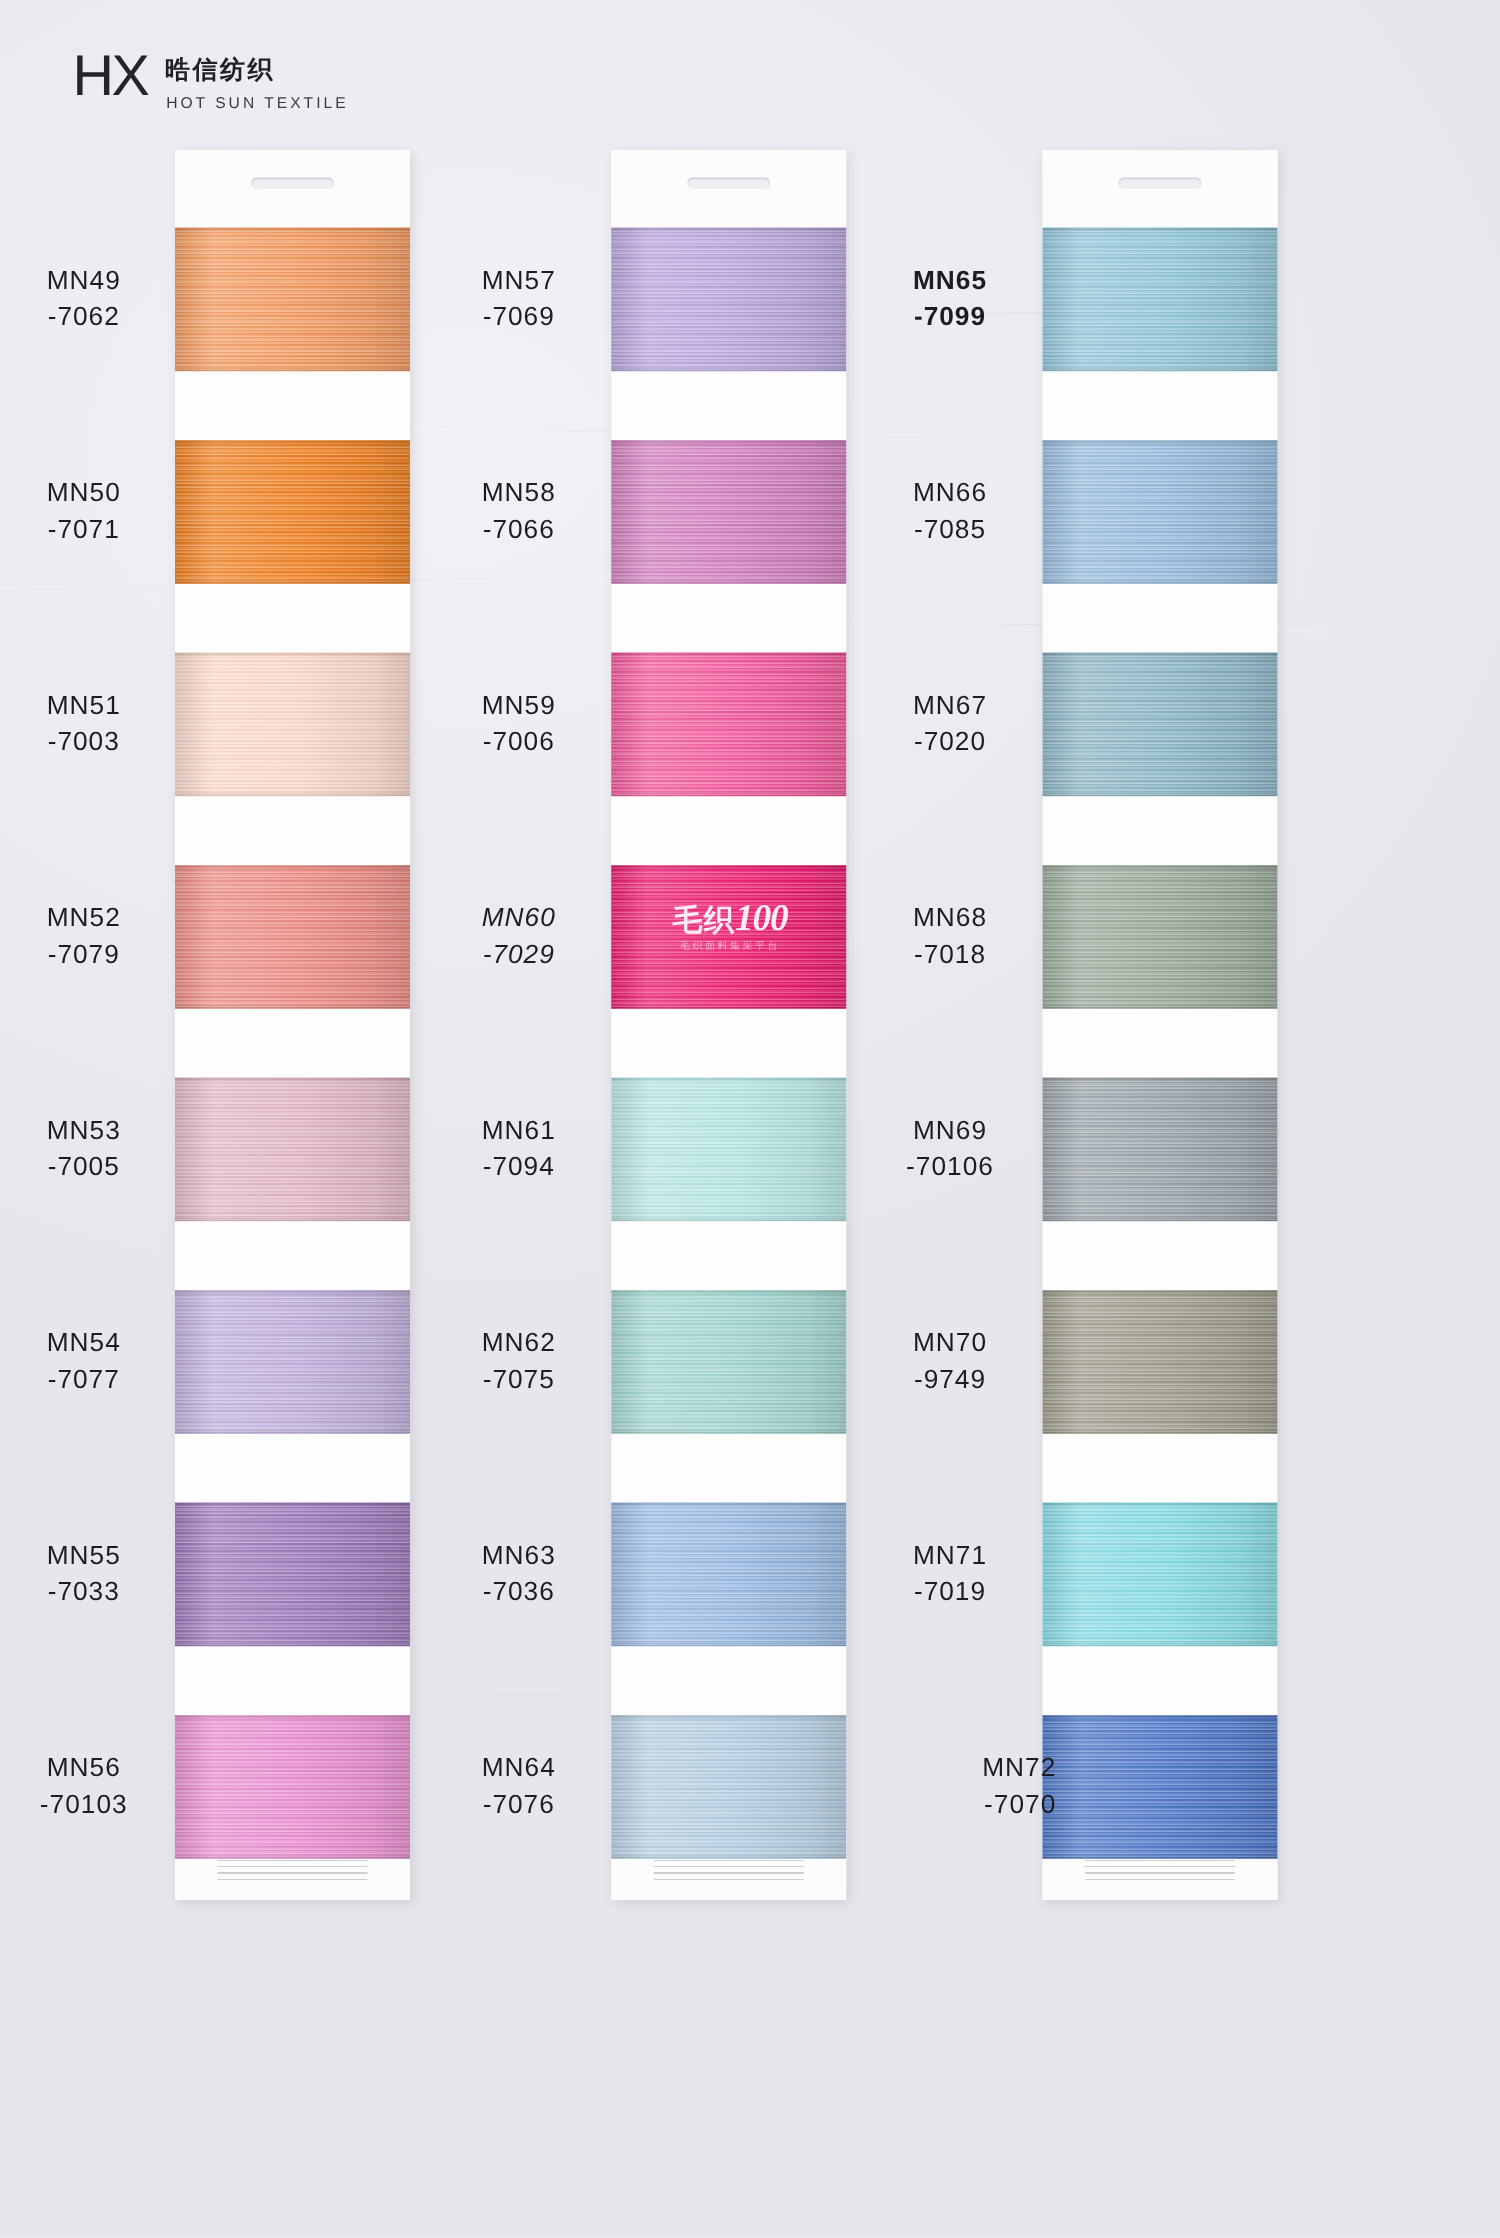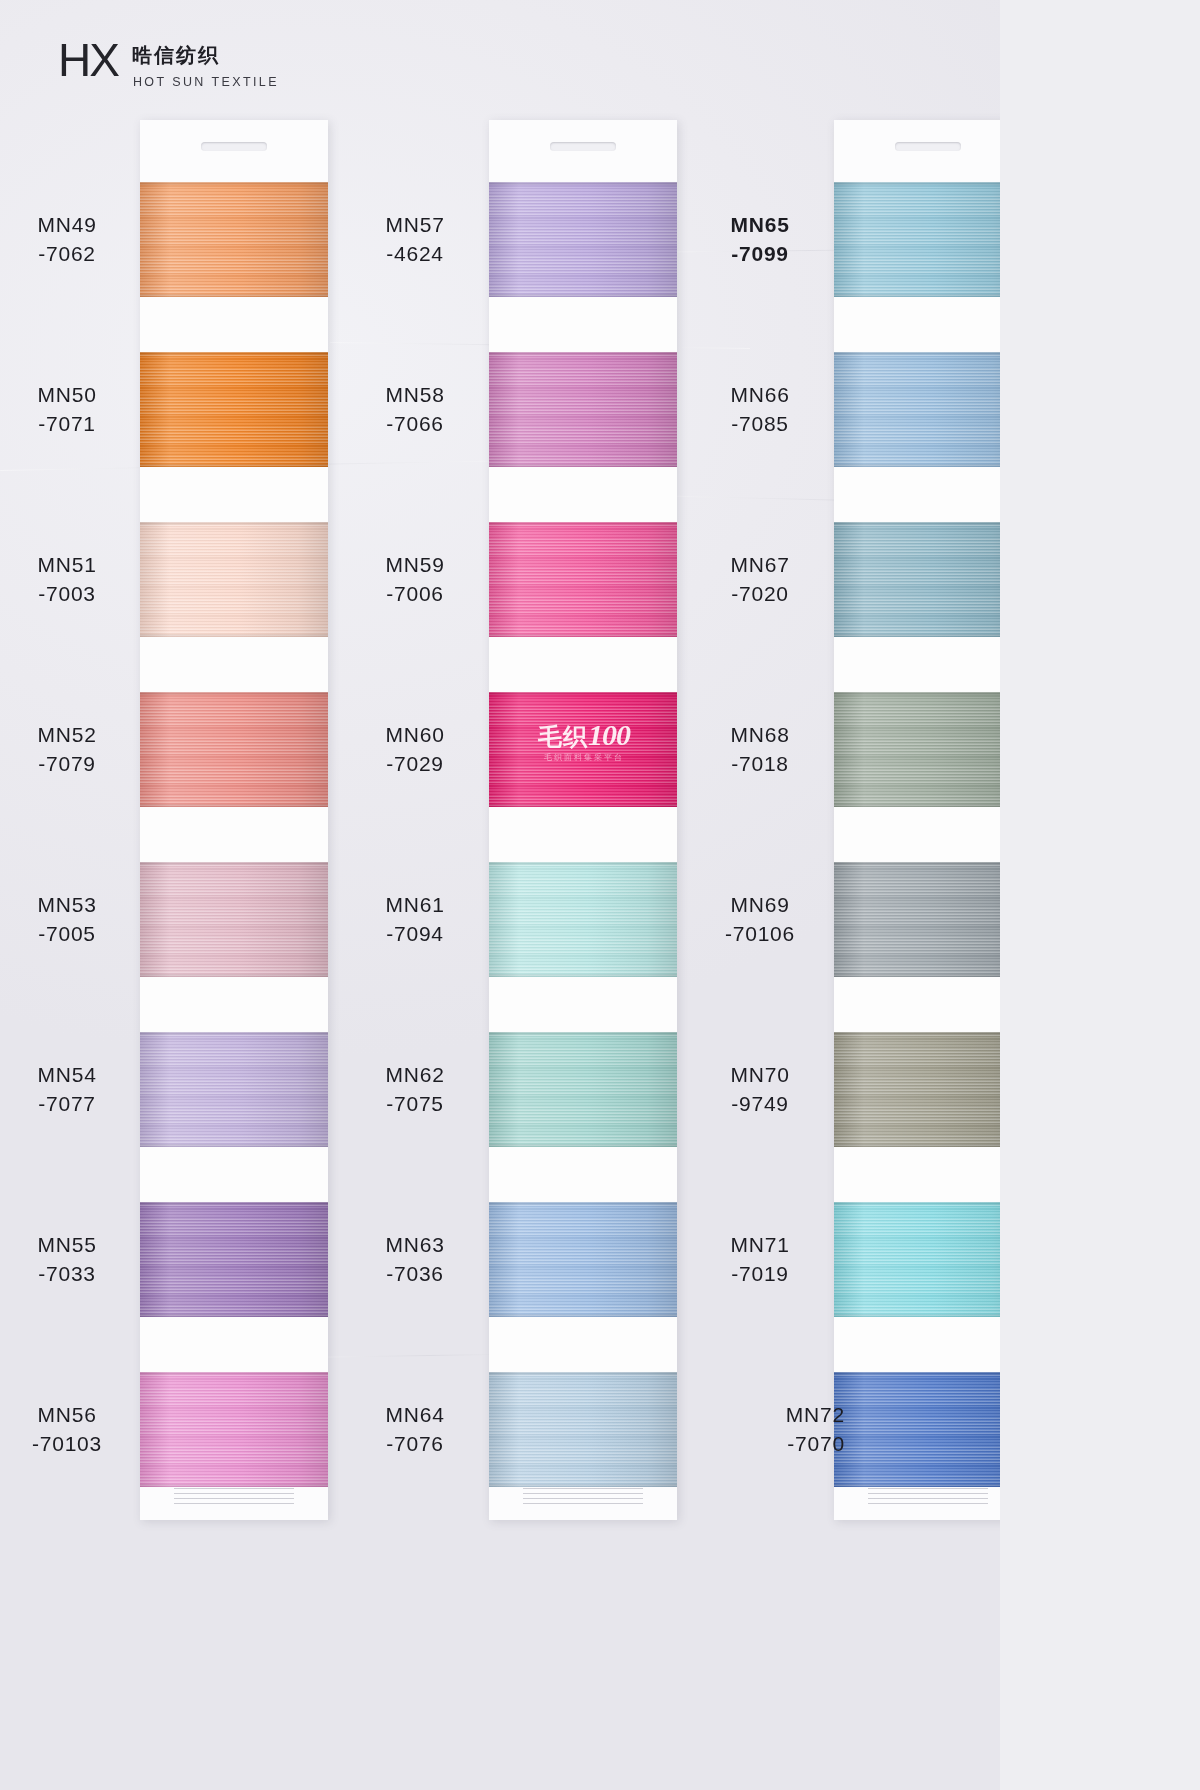--- a/index.html
+++ b/index.html
@@ -7,21 +7,21 @@
   html, body {
     width: 1200px;
     height: 1790px;
     background: #eeeef2;
     font-family: "Liberation Sans", sans-serif;
     overflow: hidden;
   }
 
   #sheet {
     position: relative;
-    width: 1000px;
+    width: 1200px;
     height: 1790px;
     background:
       radial-gradient(ellipse 900px 700px at 30% 20%, #f2f2f6 0%, #ecebf0 55%, #e7e6ec 100%);
     overflow: hidden;
   }
 
   
   .crease {
     position: absolute;
     background: linear-gradient(to right, rgba(255,255,255,0.55), rgba(190,190,200,0.35), rgba(255,255,255,0.5));
@@ -461,31 +461,31 @@
     <div class="swatch-label" style="left: -18px; top: 1229.5px;">
       <span class="code">MN55</span>
       <span class="num">-7033</span>
     </div>
     <div class="swatch-label" style="left: -18px; top: 1399.5px;">
       <span class="code">MN56</span>
       <span class="num">-70103</span>
     </div>
     <div class="swatch-label" style="left: 330px; top: 209.5px;">
       <span class="code">MN57</span>
-      <span class="num">-4624</span>
+      <span class="num">-7069</span>
     </div>
     <div class="swatch-label" style="left: 330px; top: 379.5px;">
       <span class="code">MN58</span>
       <span class="num">-7066</span>
     </div>
     <div class="swatch-label" style="left: 330px; top: 549.5px;">
       <span class="code">MN59</span>
       <span class="num">-7006</span>
     </div>
-    <div class="swatch-label" style="left: 330px; top: 719.5px;">
+    <div class="swatch-label" style="left: 330px; top: 719.5px; font-style: italic;">
       <span class="code">MN60</span>
       <span class="num">-7029</span>
     </div>
     <div class="swatch-label" style="left: 330px; top: 889.5px;">
       <span class="code">MN61</span>
       <span class="num">-7094</span>
     </div>
     <div class="swatch-label" style="left: 330px; top: 1059.5px;">
       <span class="code">MN62</span>
       <span class="num">-7075</span>

